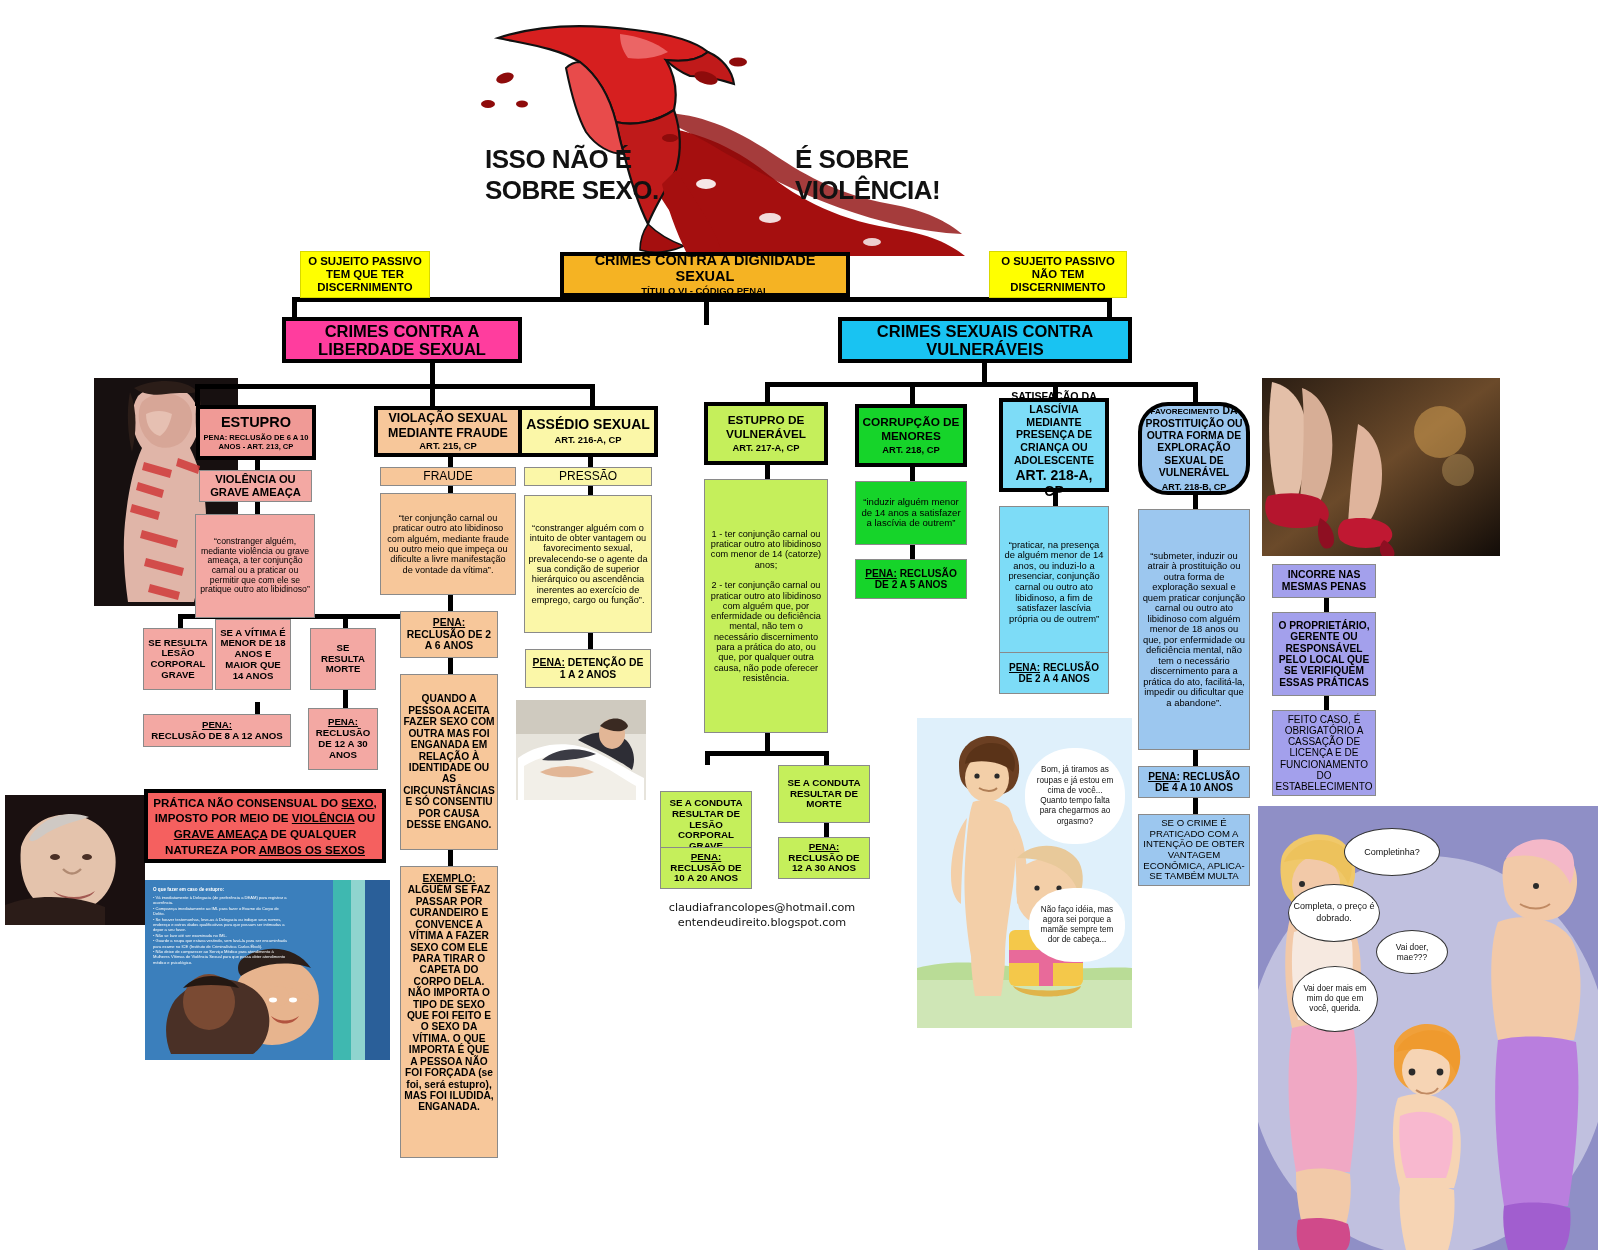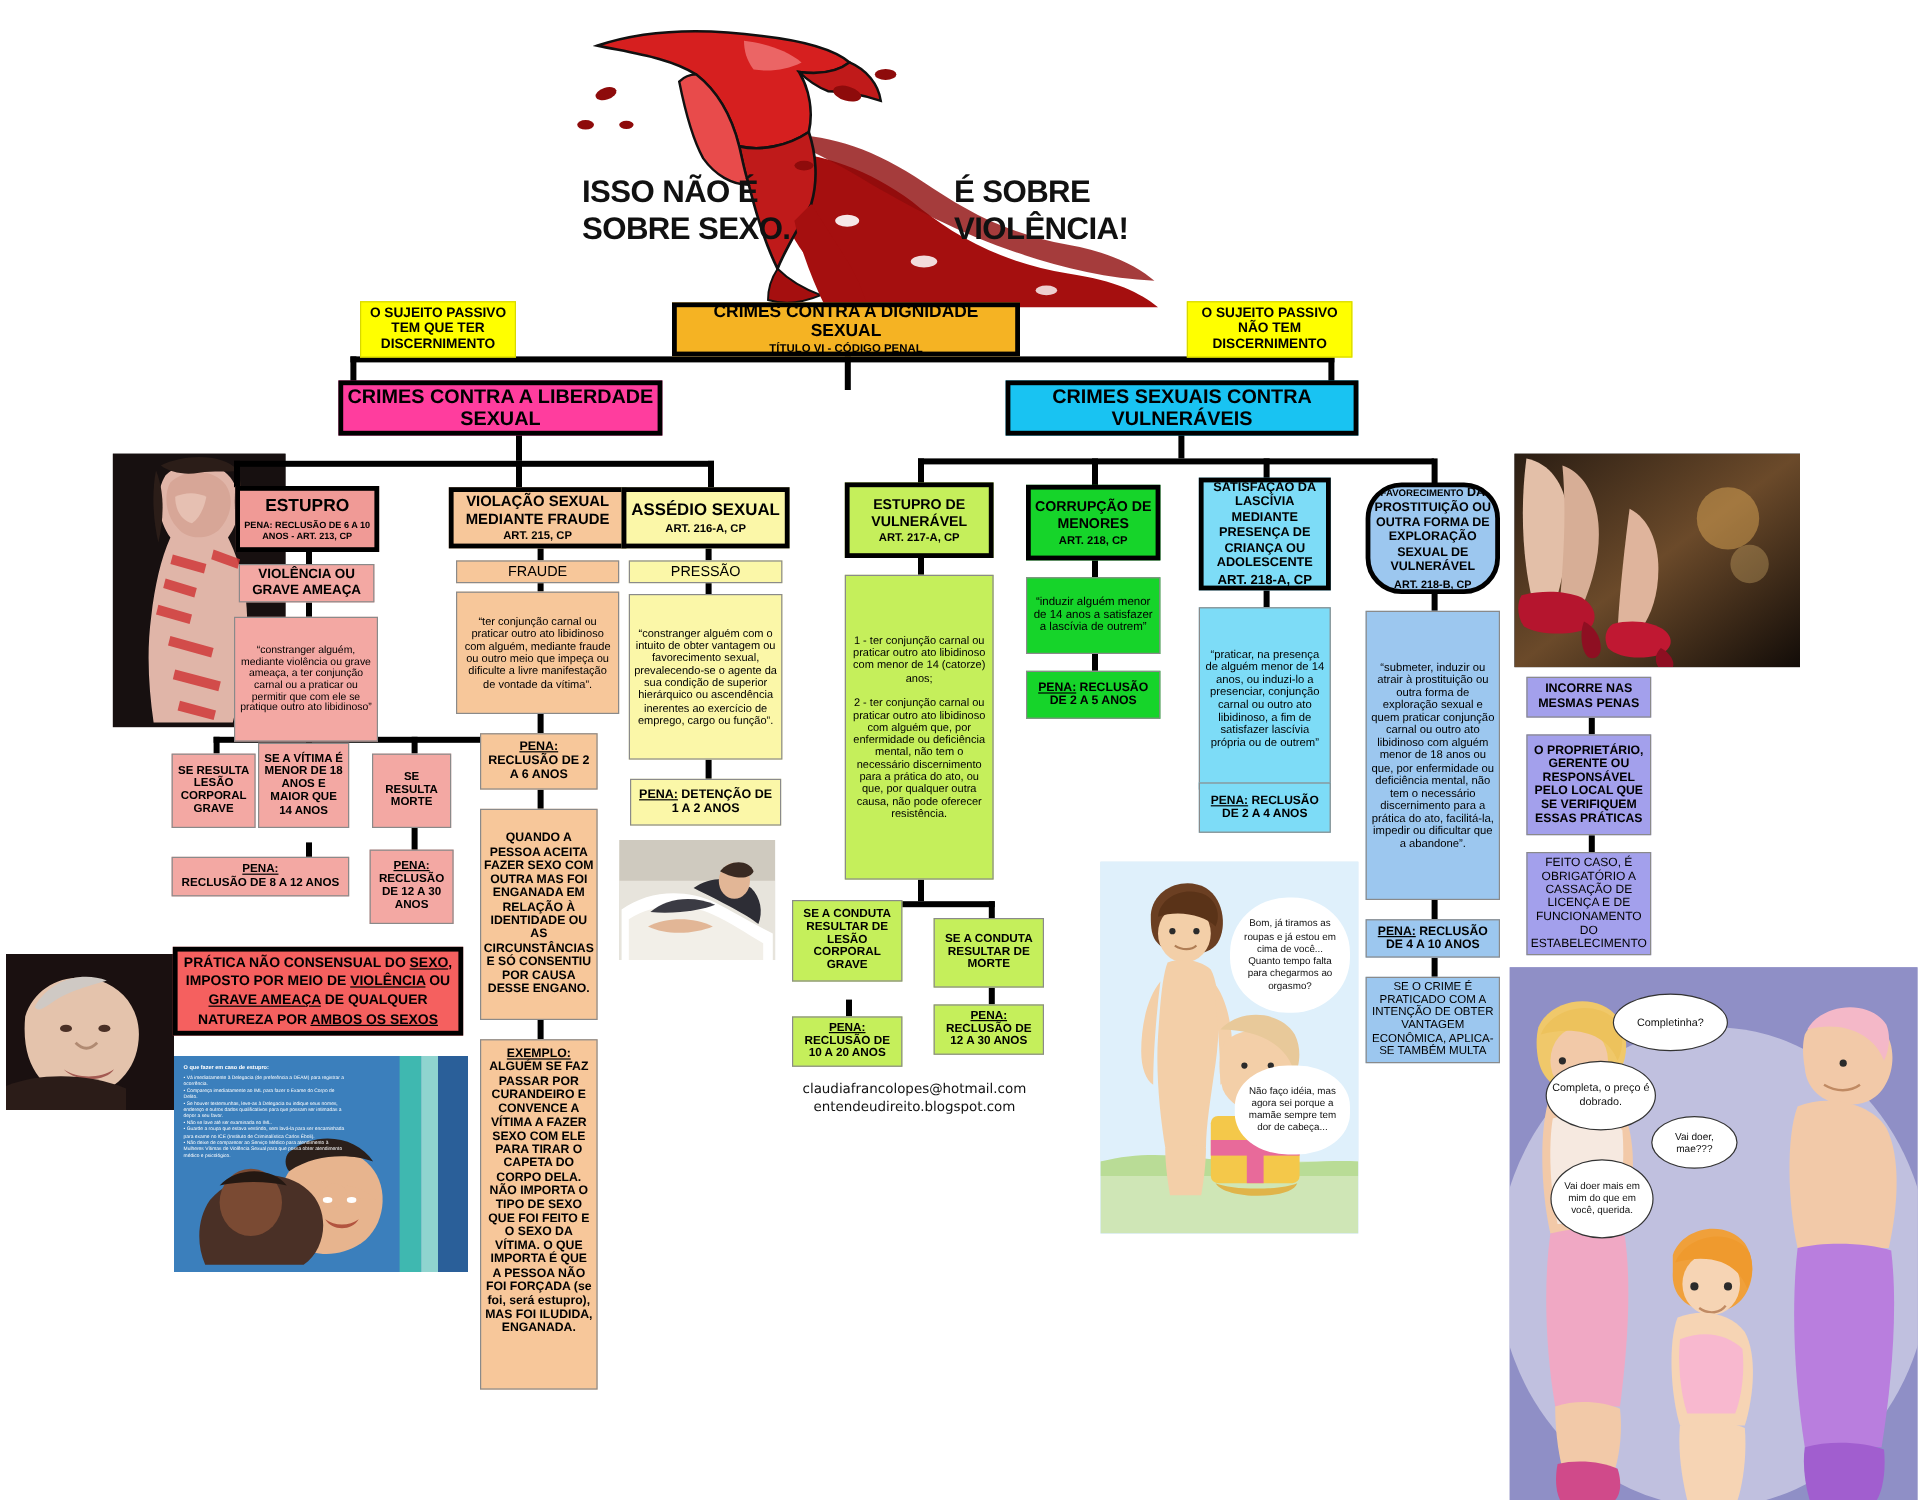--- a/index.html
+++ b/index.html
@@ -335,21 +335,21 @@
   <div style="font-size:9.5px;margin-top:2px;">TÍTULO VI - CÓDIGO PENAL</div>
 </div>
 
 <div class="box c-yellowNote" style="left:300px;top:251px;width:130px;height:47px;font-size:11.4px;">
   <span>O SUJEITO PASSIVO TEM QUE TER DISCERNIMENTO</span>
 </div>
 <div class="box c-yellowNote" style="left:989px;top:251px;width:138px;height:47px;font-size:11.4px;">
   <span>O SUJEITO PASSIVO NÃO TEM DISCERNIMENTO</span>
 </div>
 
-<div class="box hdr c-pink" style="left:282px;top:317px;width:270px;height:46px;font-size:16.5px;">
+<div class="box hdr c-pink" style="left:282px;top:317px;width:240px;height:46px;font-size:16.5px;">
   <span>CRIMES CONTRA A LIBERDADE SEXUAL</span>
 </div>
 <div class="box hdr c-cyan" style="left:838px;top:317px;width:294px;height:46px;font-size:16.5px;">
   <span>CRIMES SEXUAIS CONTRA VULNERÁVEIS</span>
 </div>
 
 <div class="box hdr c-rose" style="left:196px;top:405px;width:120px;height:55px;flex-direction:column;">
   <div style="font-size:14.5px;">ESTUPRO</div>
   <div style="font-size:7.6px;font-weight:bold;margin-top:2px;line-height:1.2;">PENA: RECLUSÃO DE 6 A 10 ANOS - ART. 213, CP</div>
 </div>
@@ -419,21 +419,21 @@
 
 <div class="box hdr c-lime" style="left:704px;top:402px;width:124px;height:63px;flex-direction:column;">
   <div style="font-size:11.8px;line-height:1.2;">ESTUPRO DE VULNERÁVEL</div>
   <div style="font-size:9.4px;margin-top:2px;">ART. 217-A, CP</div>
 </div>
 <div class="box c-lime" style="left:704px;top:479px;width:124px;height:254px;font-size:9.2px;white-space:pre-line;">
   <span>1 - ter conjunção carnal ou praticar outro ato libidinoso com menor de 14 (catorze) anos;
 
 2 - ter conjunção carnal ou praticar outro ato libidinoso com alguém que, por enfermidade ou deficiência mental, não tem o necessário discernimento para a prática do ato, ou que, por qualquer outra causa, não pode oferecer resistência.</span>
 </div>
-<div class="box c-lime" style="left:660px;top:750px;width:92px;height:68px;font-size:9.8px;font-weight:bold;">
+<div class="box c-lime" style="left:660px;top:791px;width:92px;height:68px;font-size:9.8px;font-weight:bold;">
   <span>SE A CONDUTA RESULTAR DE LESÃO CORPORAL GRAVE</span>
 </div>
 <div class="box c-lime" style="left:778px;top:765px;width:92px;height:58px;font-size:9.8px;font-weight:bold;">
   <span>SE A CONDUTA RESULTAR DE MORTE</span>
 </div>
 <div class="box c-lime" style="left:660px;top:847px;width:92px;height:42px;font-size:9.8px;font-weight:bold;flex-direction:column;">
   <span class="u">PENA:</span>
   <span>RECLUSÃO DE 10 A 20 ANOS</span>
 </div>
 <div class="box c-lime" style="left:778px;top:837px;width:92px;height:42px;font-size:9.8px;font-weight:bold;flex-direction:column;">
@@ -452,21 +452,21 @@
 </div>
 <div class="box c-green" style="left:855px;top:481px;width:112px;height:64px;font-size:9.6px;">
   <span>“induzir alguém menor de 14 anos a satisfazer a lascívia de outrem”</span>
 </div>
 <div class="box c-green" style="left:855px;top:559px;width:112px;height:40px;font-size:10.2px;font-weight:bold;justify-content:flex-end;">
   <span><span class="u">PENA:</span><span> RECLUSÃO DE 2 A 5 ANOS</span></span>
 </div>
 
 <div class="box hdr c-sky" style="left:999px;top:398px;width:110px;height:94px;flex-direction:column;">
   <div style="font-size:10.6px;line-height:1.2;">SATISFAÇÃO DA LASCÍVIA MEDIANTE PRESENÇA DE CRIANÇA OU ADOLESCENTE</div>
-  <div style="font-size:11px;margin-top:2px;">ART. 218-A, CP</div>
+  <div style="font-size:14px;margin-top:2px;">ART. 218-A, CP</div>
 </div>
 <div class="box c-sky" style="left:999px;top:506px;width:110px;height:152px;font-size:9.4px;">
   <span>“praticar, na presença de alguém menor de 14 anos, ou induzi-lo a presenciar, conjunção carnal ou outro ato libidinoso, a fim de satisfazer lascívia própria ou de outrem”</span>
 </div>
 <div class="box c-sky" style="left:999px;top:652px;width:110px;height:42px;font-size:10px;font-weight:bold;">
   <span><span class="u">PENA:</span><span> RECLUSÃO DE 2 A 4 ANOS</span></span>
 </div>
 
 <div class="box hdr c-blue" style="left:1138px;top:402px;width:112px;height:93px;flex-direction:column;border-radius:30px;">
   <div style="font-size:10.4px;line-height:1.2;"><span style="font-size:8px;">FAVORECIMENTO</span><span> DA PROSTITUIÇÃO OU OUTRA FORMA DE EXPLORAÇÃO SEXUAL DE VULNERÁVEL</span></div>

